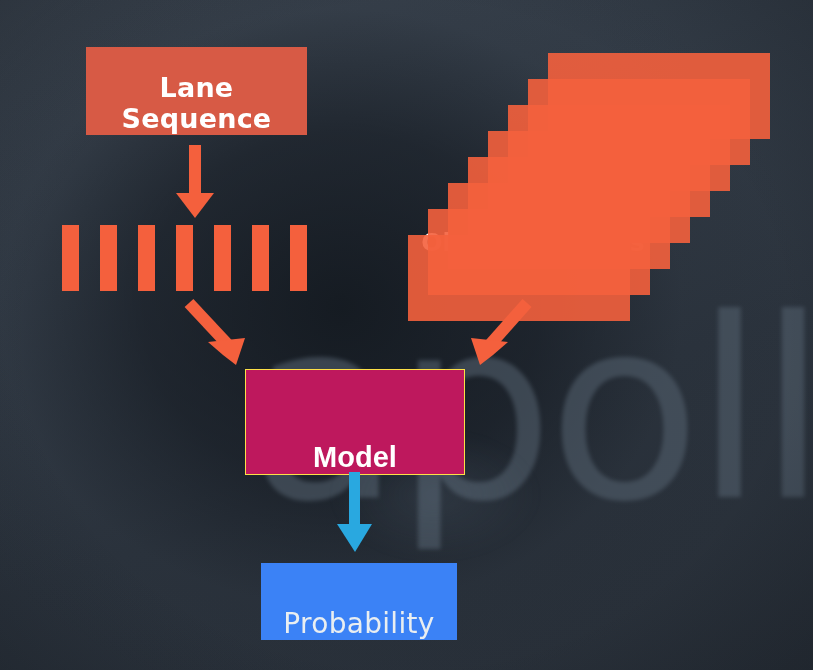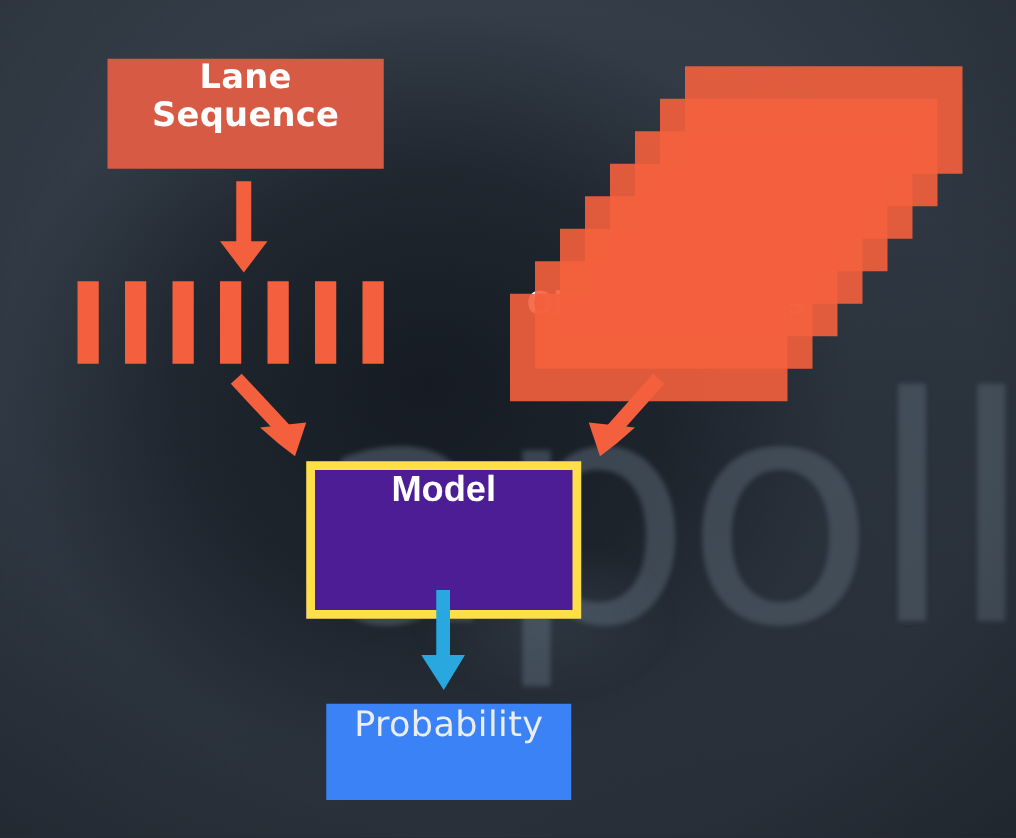--- a/index.html
+++ b/index.html
@@ -53,42 +53,42 @@
     width: 210px;
     height: 130px;
     background: radial-gradient(ellipse at center, rgba(120,140,160,0.16) 0%, rgba(120,140,160,0) 70%);
     filter: blur(6px);
   }
 
   
   .node {
     position: absolute;
     display: flex;
-    align-items: flex-start;
+    align-items: flex-end;
     justify-content: center;
     color: #ffffff;
     text-align: center;
     box-sizing: border-box;
   }
   .node-lane {
     left: 86px;  top: 47px;
     width: 221px; height: 88px;
     background: #d75a45;
     font-size: 27px;
     font-weight: 600;
     letter-spacing: 0.2px;
     font-family: "DejaVu Sans", sans-serif;
   }
   .node-lane .lbl { transform: translateY(-1px); }
 
   .node-model {
     left: 245px; top: 369px;
-    width: 220px; height: 126px;
-    background: #4c1d95;
-    border: 7px solid #fde047;
+    width: 220px; height: 106px;
+    background: #be185d;
+    border: 1px solid #fde047;
     font-size: 29px;
     font-weight: 700;
     font-family: "Liberation Sans", sans-serif;
   }
   .node-prob {
     left: 261px; top: 563px;
     width: 196px; height: 77px;
     background: #3b82f6;
     font-size: 28px;
     font-weight: 400;

